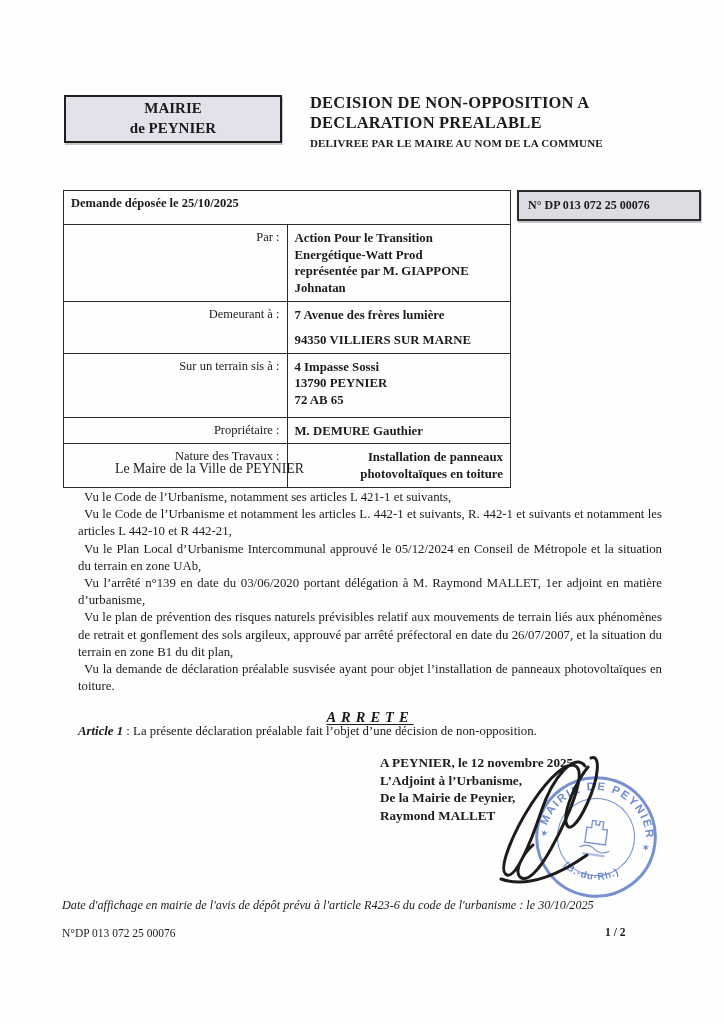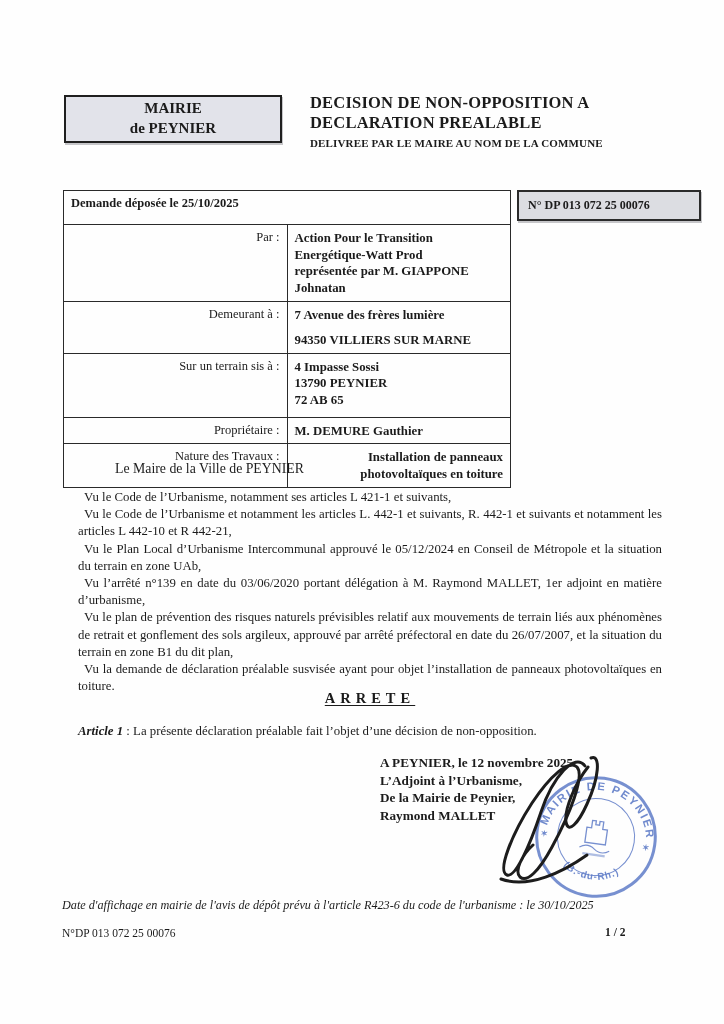--- a/index.html
+++ b/index.html
@@ -46,22 +46,22 @@
   .gap-line { margin-top:9px; }
   .big-gap { margin-top:0; }
   .val-indent { padding-left:6px;text-align:right; }
 
   
   .maire-heading { left:78px; top:461px; font-size:13.8px; font-weight:normal;margin-left:37px; }
   .body-text { left:78px; top:489px; width:584px; font-size:12.8px; line-height:1.345; text-align:justify; }
   .body-text p { margin:0; text-indent:6px; }
 
   .arrete {
-    left:78px; top:690px; width:584px; text-align:center;
-    font-weight:bold; font-size:14.5px;
+    left:78px; top:709px; width:584px; text-align:center;
+    font-weight:bold; font-style:italic; font-size:14.5px;
     letter-spacing:5px; text-decoration:underline; text-underline-offset:2px;
   }
   .article { left:78px; top:724px; width:592px; font-size:12.8px; }
   .art-label { font-weight:bold; font-style:italic; }
 
   .sig-block { left:380px; top:754px; font-weight:bold; font-size:13.2px; line-height:1.34; }
 
   .signature-svg { left:487px; top:750px; z-index:3; }
   .stamp-svg { left:530px; top:774px; z-index:2; opacity:.9; }
 

